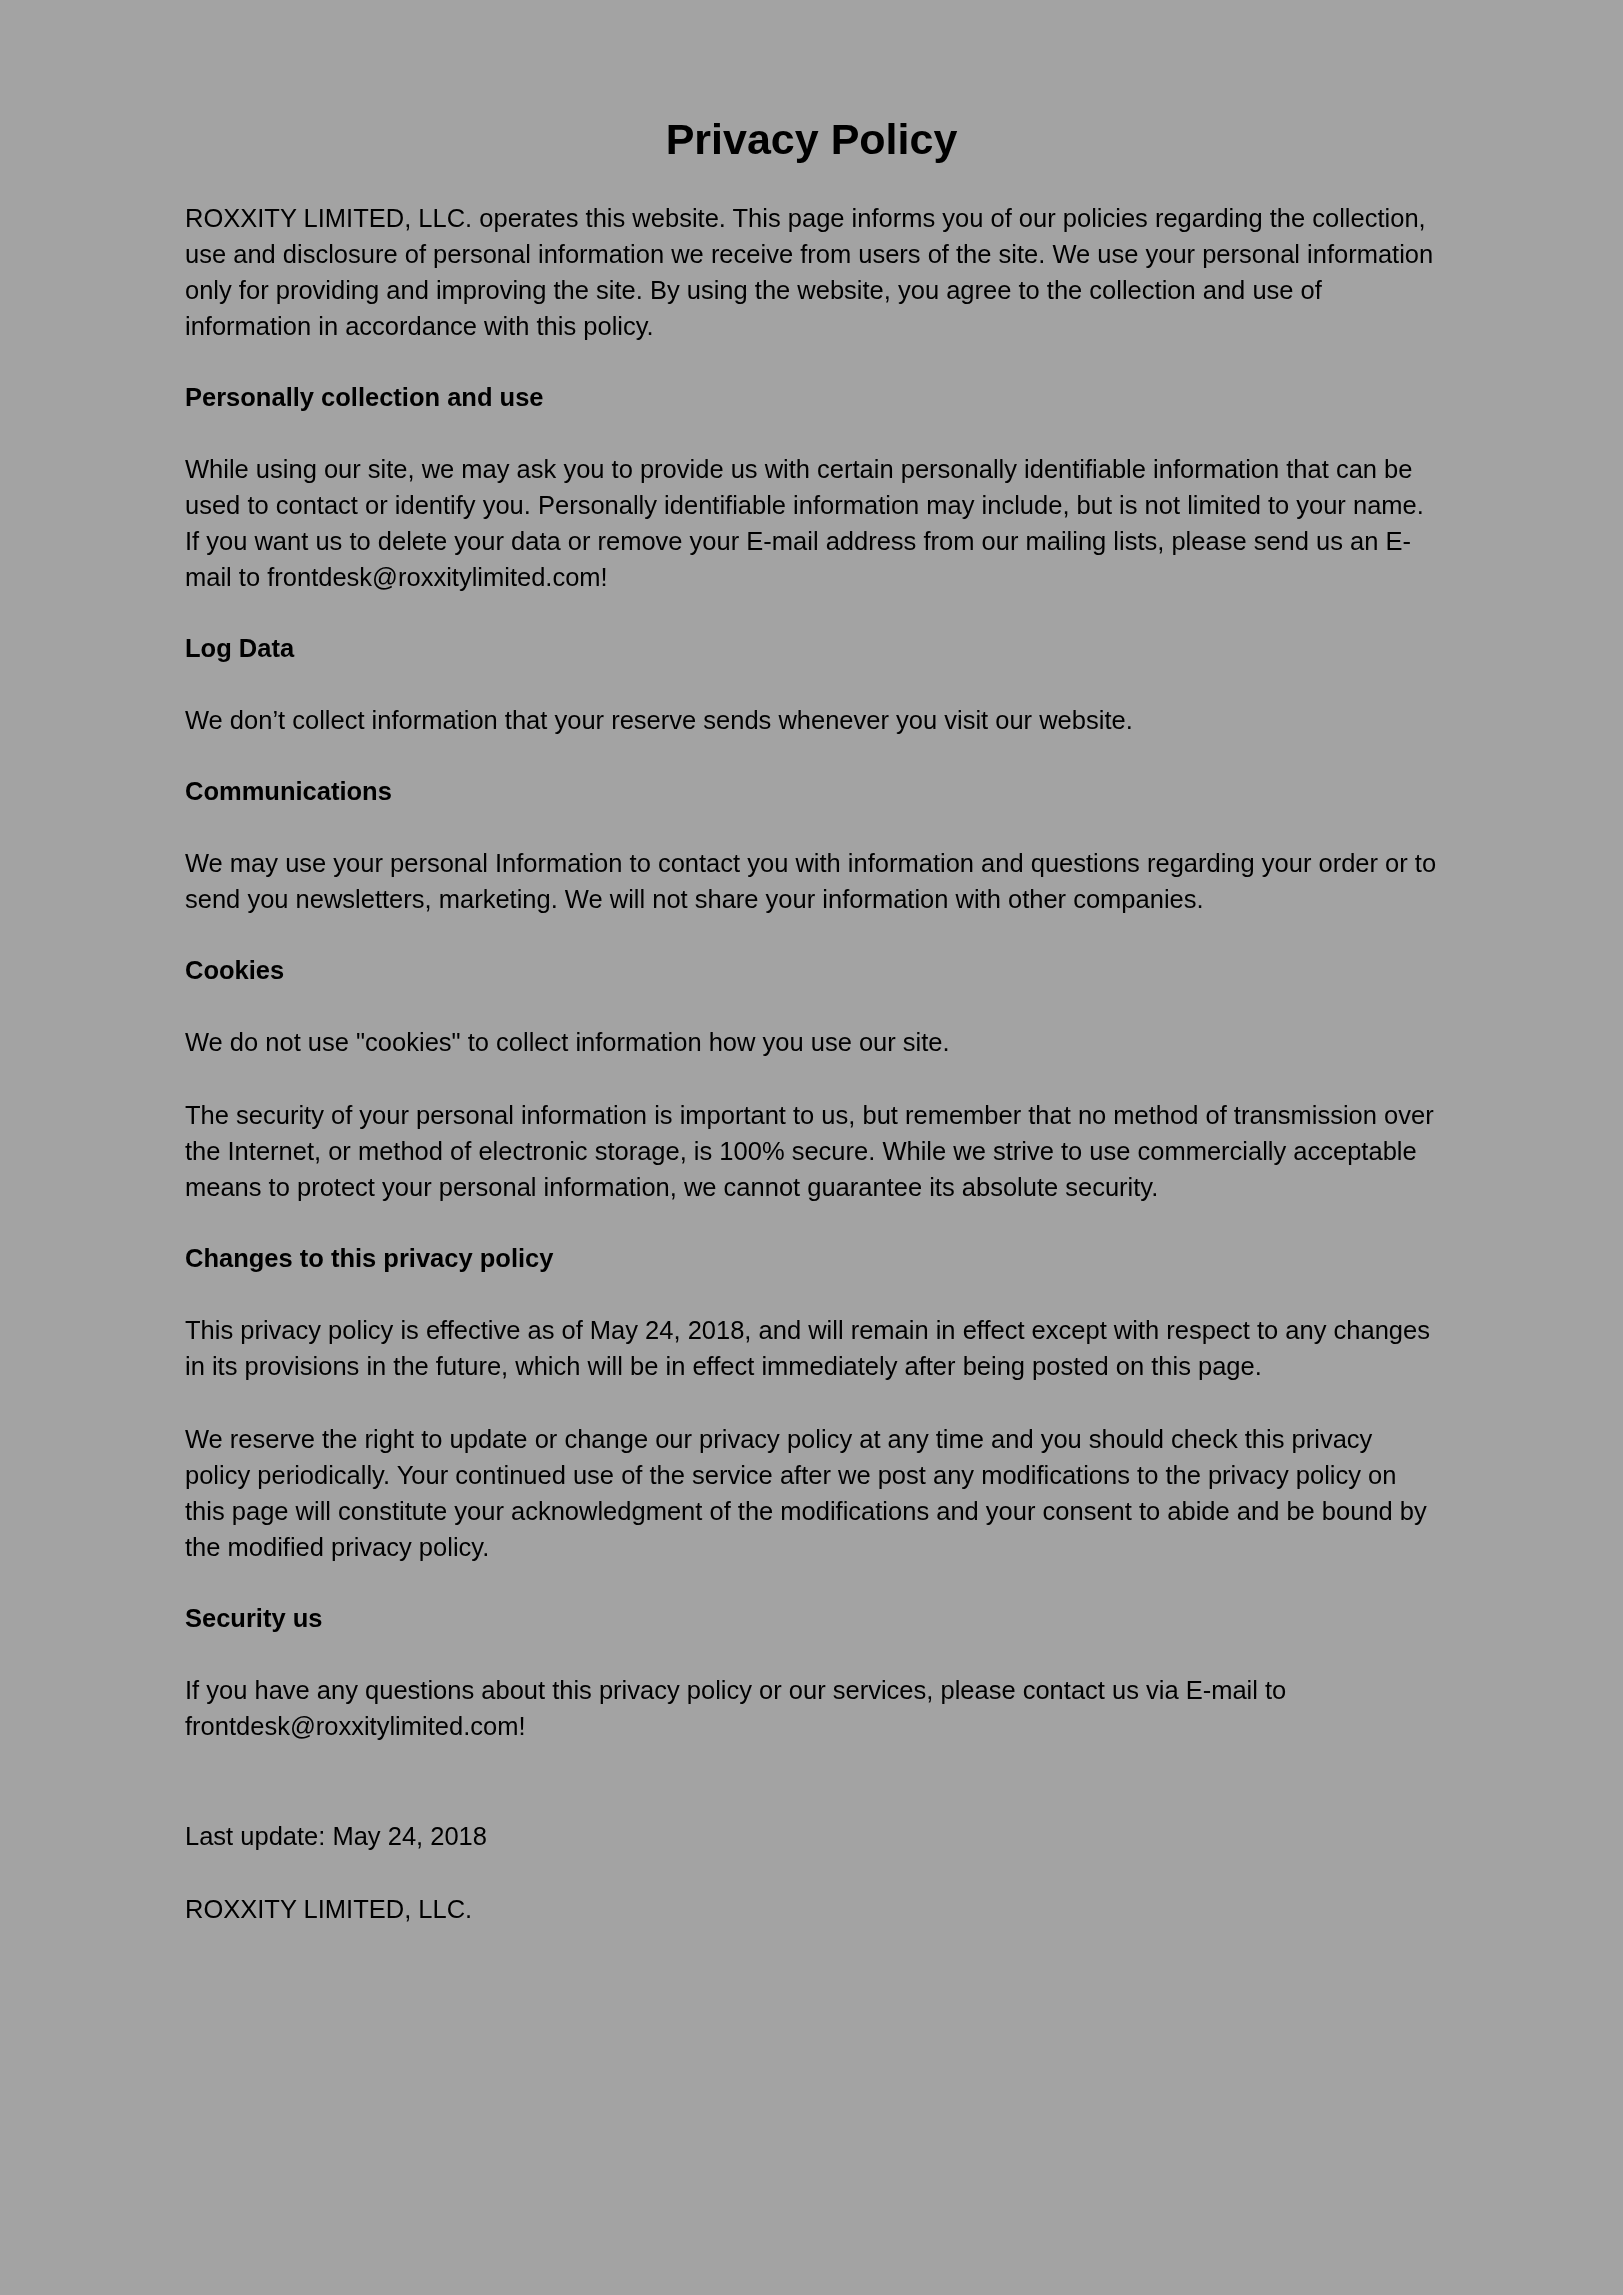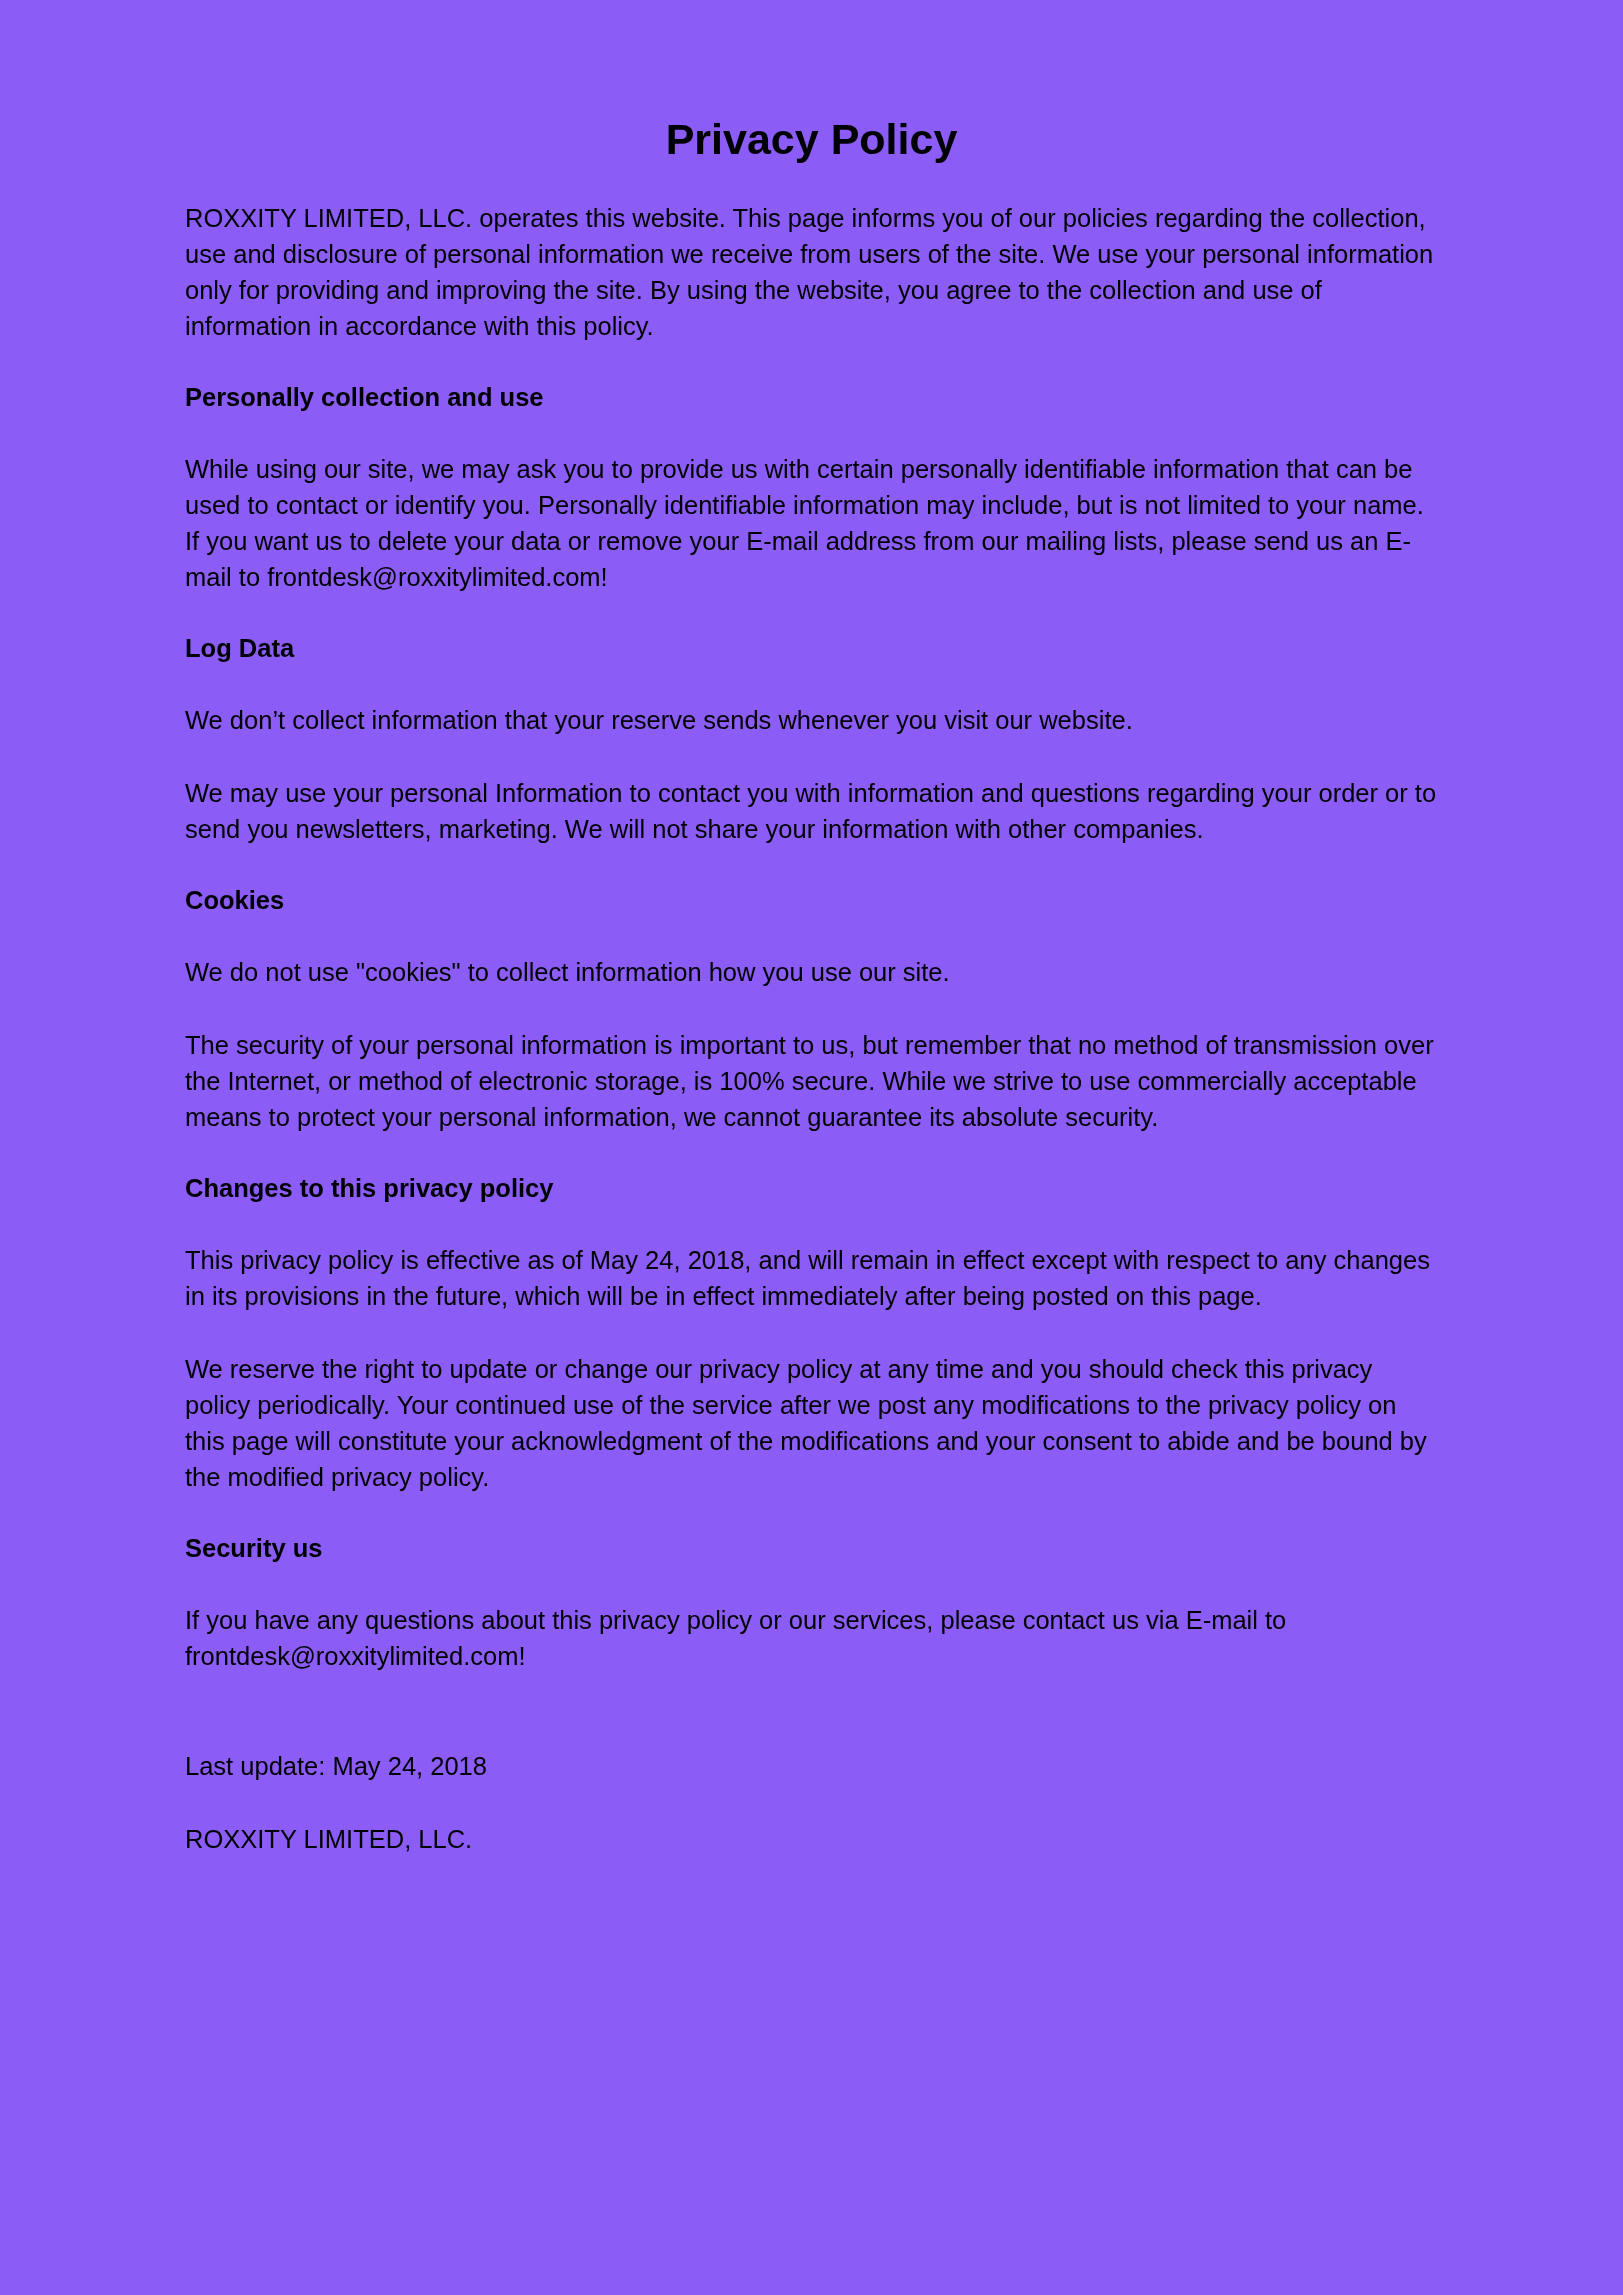--- a/index.html
+++ b/index.html
@@ -4,21 +4,21 @@
 <style>
   html, body {
     margin: 0;
     padding: 0;
     background: #ffffff;
   }
   .page {
     position: relative;
     width: 1623px;
     height: 2295px;
-    background: #8b5cf6;
+    background: #a3a3a3;
     color: #000000;
     font-family: "Liberation Sans", "DejaVu Sans", sans-serif;
     overflow: hidden;
   }
   .content {
     position: absolute;
     left: 185px;
     top: 0;
     width: 1253px;
   }
@@ -57,20 +57,21 @@
     <h1 class="doc-title">Privacy Policy</h1>
 
     <p>ROXXITY LIMITED, LLC. operates this website. This page informs you of our policies regarding the collection, use and disclosure of personal information we receive from users of the site. We use your personal information only for providing and improving the site. By using the website, you agree to the collection and use of information in accordance with this policy.</p>
 
     <h2>Personally collection and use</h2>
     <p>While using our site, we may ask you to provide us with certain personally identifiable information that can be used to contact or identify you. Personally identifiable information may include, but is not limited to your name. If you want us to delete your data or remove your E-mail address from our mailing lists, please send us an E-mail to frontdesk@roxxitylimited.com!</p>
 
     <h2>Log Data</h2>
     <p>We don’t collect information that your reserve sends whenever you visit our website.</p>
 
+    <h2>Communications</h2>
     <p>We may use your personal Information to contact you with information and questions regarding your order or to send you newsletters, marketing. We will not share your information with other companies.</p>
 
     <h2>Cookies</h2>
     <p>We do not use "cookies" to collect information how you use our site.</p>
 
     <p>The security of your personal information is important to us, but remember that no method of transmission over the Internet, or method of electronic storage, is 100% secure. While we strive to use commercially acceptable means to protect your personal information, we cannot guarantee its absolute security.</p>
 
     <h2>Changes to this privacy policy</h2>
     <p>This privacy policy is effective as of May 24, 2018, and will remain in effect except with respect to any changes in its provisions in the future, which will be in effect immediately after being posted on this page.</p>
     <p>We reserve the right to update or change our privacy policy at any time and you should check this privacy policy periodically. Your continued use of the service after we post any modifications to the privacy policy on this page will constitute your acknowledgment of the modifications and your consent to abide and be bound by the modified privacy policy.</p>

